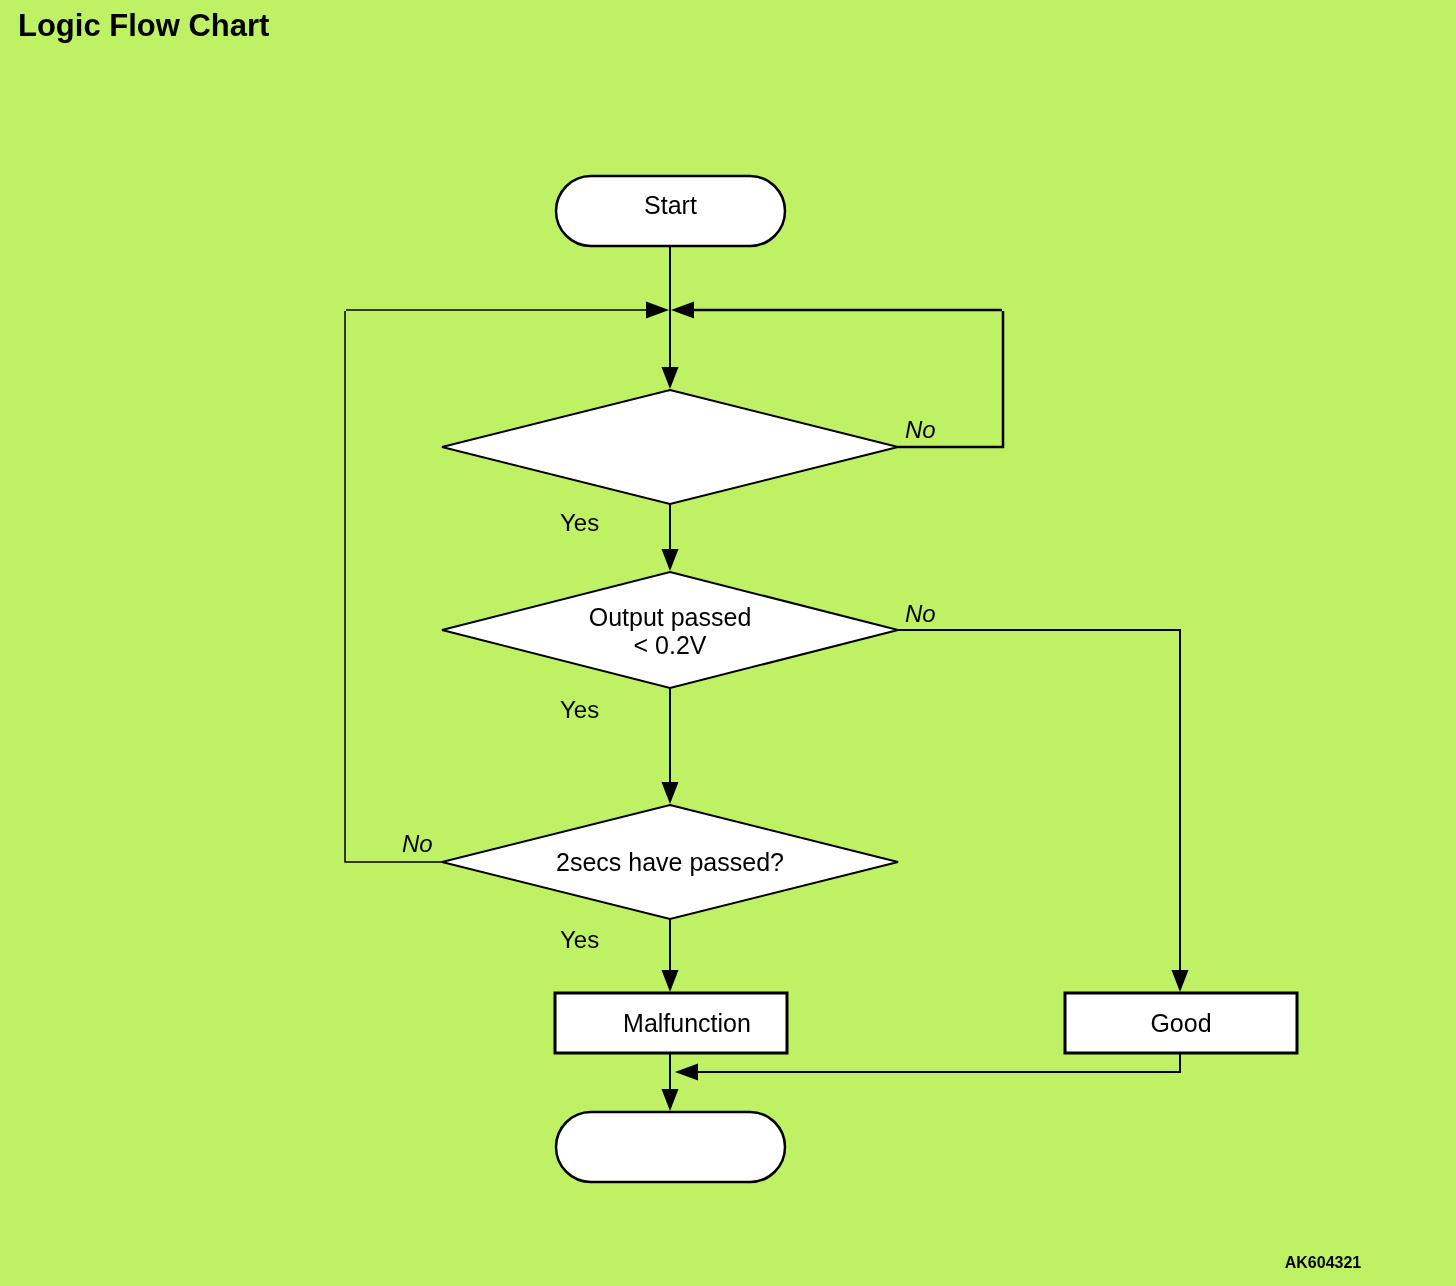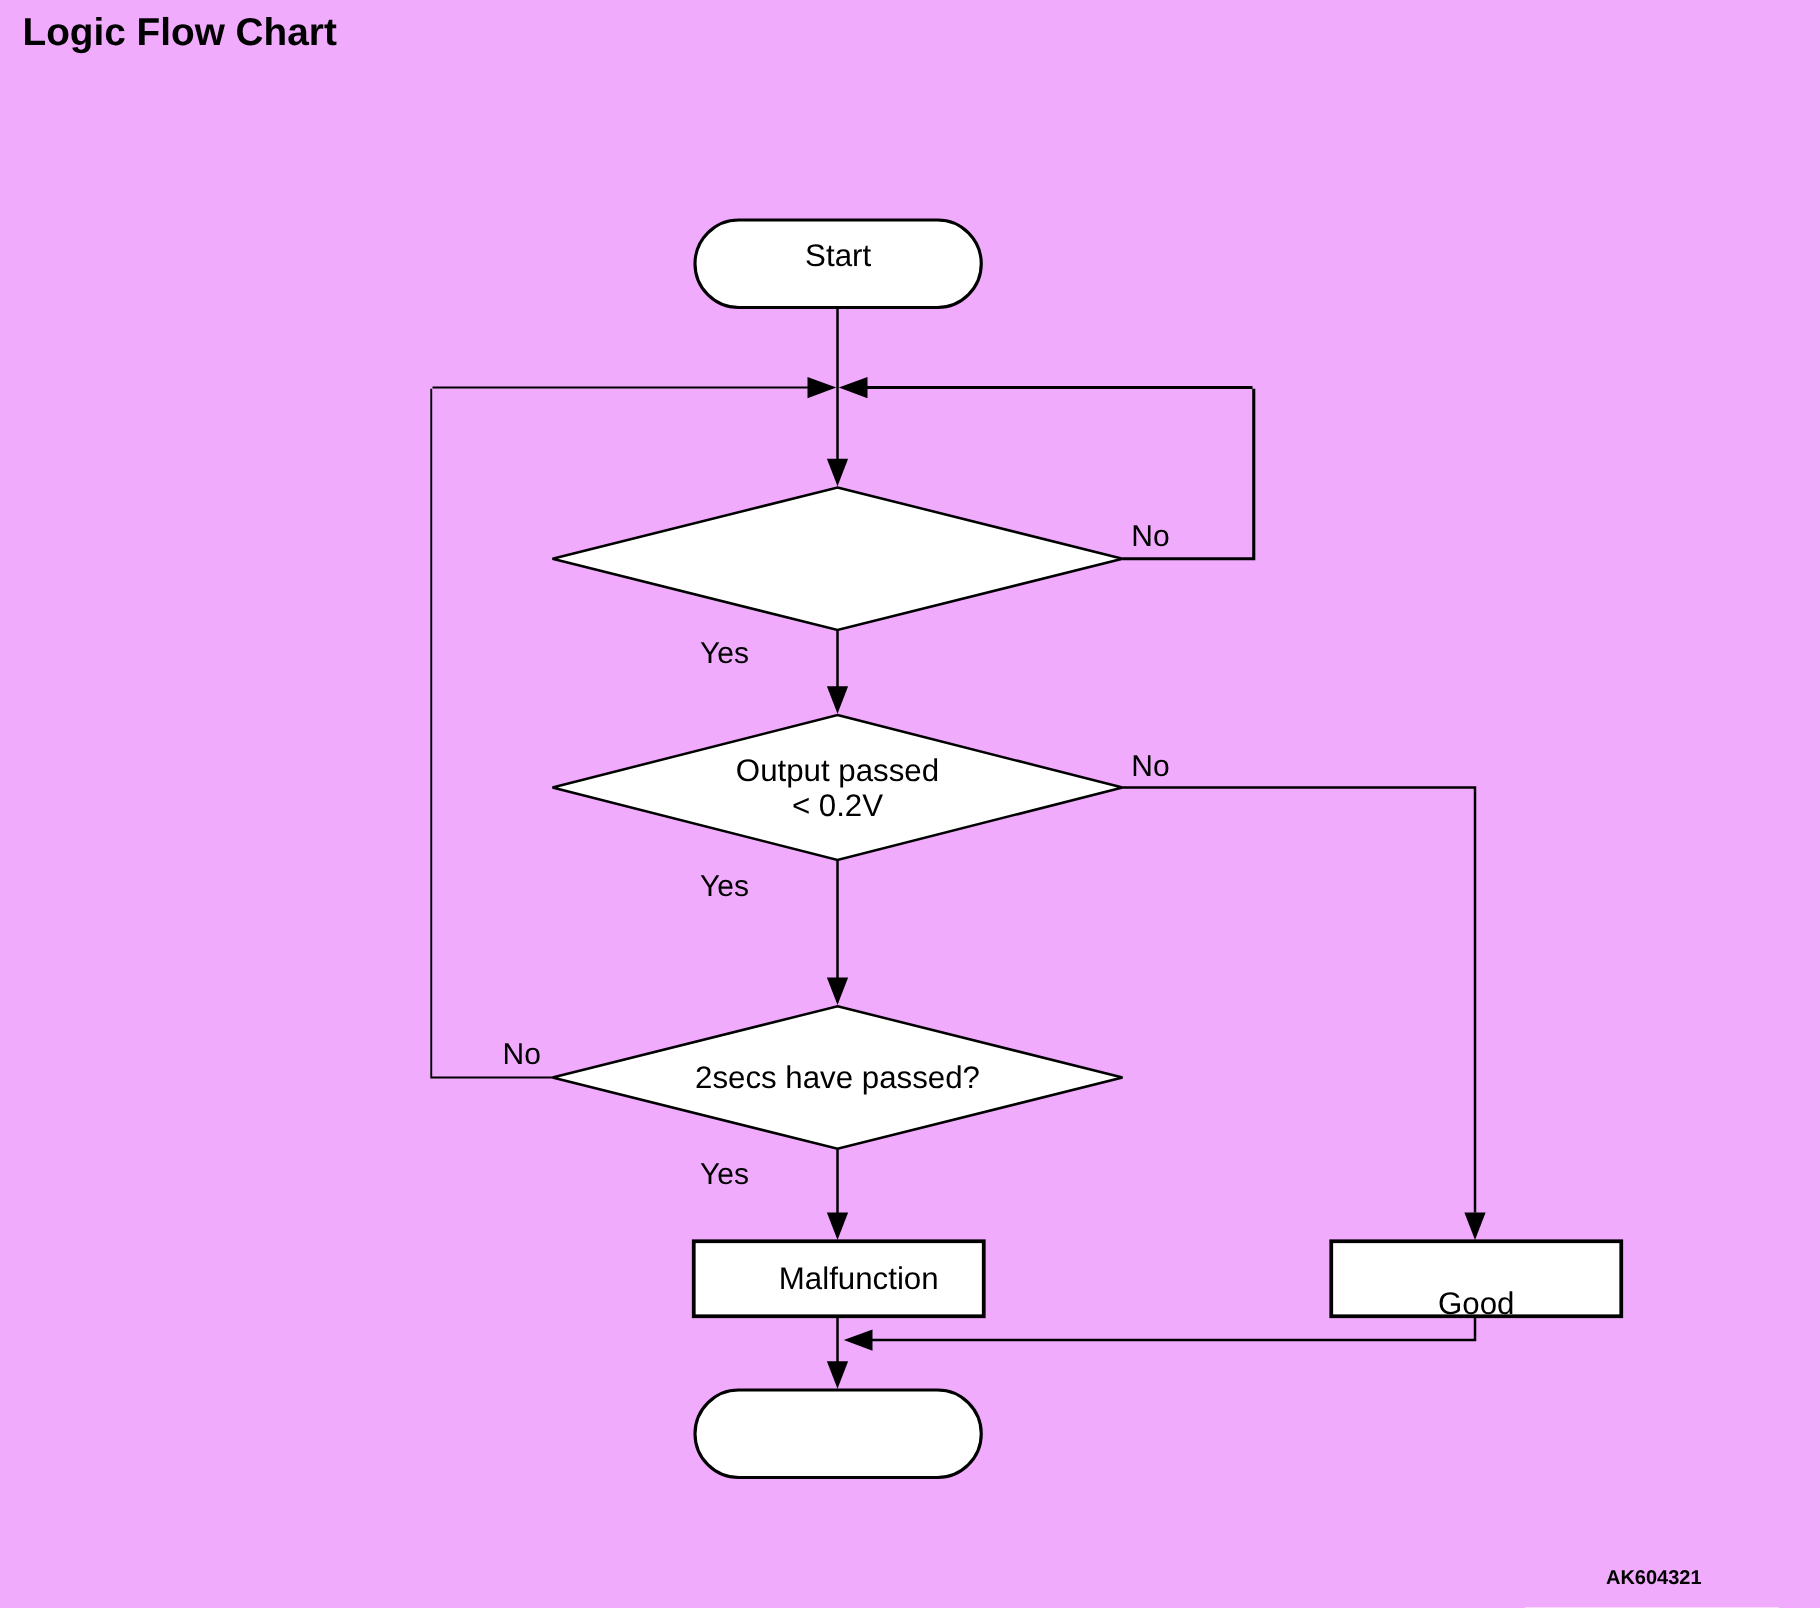--- a/index.html
+++ b/index.html
@@ -4,21 +4,21 @@
 <style>
   html, body {
     margin: 0;
     padding: 0;
     background: #ffffff;
   }
   #page {
     position: relative;
     width: 1456px;
     height: 1286px;
-    background: #f0abfc;
+    background: #bef264;
     font-family: "Liberation Sans", sans-serif;
     color: #000000;
     overflow: hidden;
   }
   #flow-svg {
     position: absolute;
     left: 0;
     top: 0;
   }
   .ln {
@@ -65,21 +65,21 @@
     line-height: 28px;
     width: 300px;
     white-space: nowrap;
   }
   .figure-code {
     font-size: 16px;
     font-weight: bold;
     text-align: center;
     width: 180px;
   }
-  .branch-right { text-align: left; }
+  .branch-right { text-align: left; font-style: italic; }
   .branch-yes {
     width: 95px;
     text-align: left;
   }
 </style>
 </head>
 <body>
 
 <div id="page">
 
@@ -151,21 +151,21 @@
 
   <div class="lbl two-line" style="left:520px; top:603px;">
     <div>Output passed</div>
     <div>&lt; 0.2V</div>
   </div>
 
   <div class="lbl" style="left:520px; top:849px; width:300px; text-align:center; font-size:25px;">2secs have passed?</div>
 
   <div class="lbl node-label" style="left:555px; top:993px; width:232px; height:60px;margin-left:16px;">Malfunction</div>
 
-  <div class="lbl node-label" style="left:1065px; top:993px; width:232px; height:60px;margin-top:20px;">Good</div>
+  <div class="lbl node-label" style="left:1065px; top:993px; width:232px; height:60px;">Good</div>
 
 
   <div class="lbl branch-yes" style="left:560px; top:510px;">Yes</div>
   <div class="lbl branch-right" style="left:905px; top:417px;">No</div>
 
   <div class="lbl branch-yes" style="left:560px; top:697px;">Yes</div>
   <div class="lbl branch-right" style="left:905px; top:601px;">No</div>
 
   <div class="lbl branch-yes" style="left:560px; top:927px;">Yes</div>
   <div class="lbl branch-right" style="left:402px; top:831px;">No</div>

